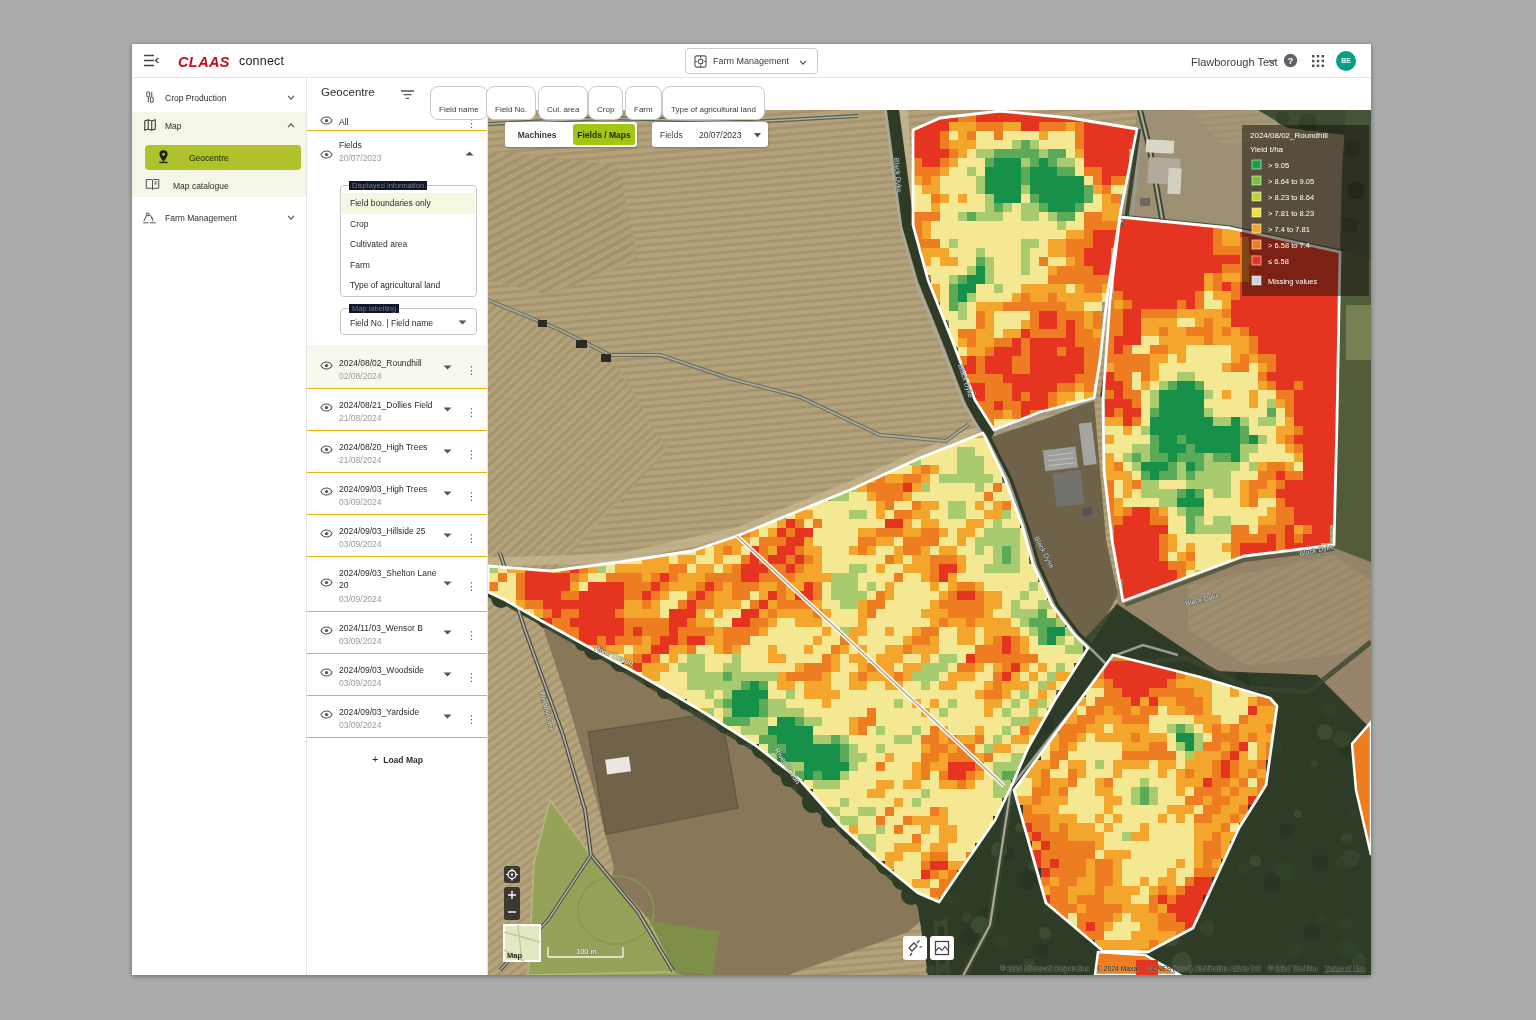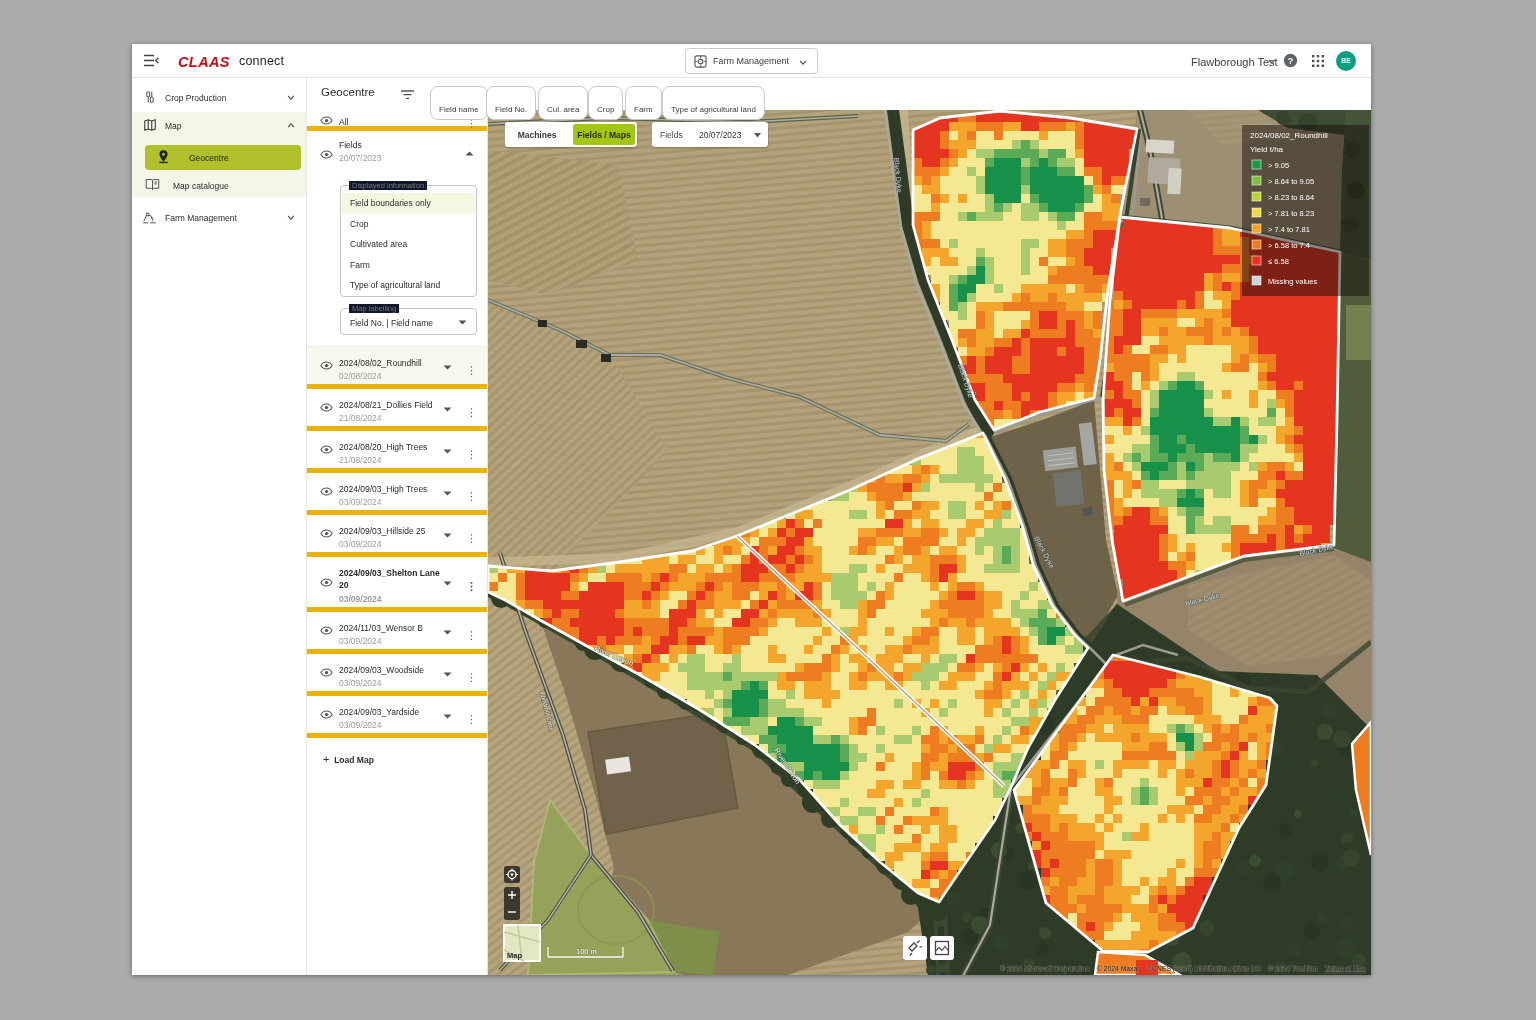--- a/index.html
+++ b/index.html
@@ -12,21 +12,21 @@
 .mapgrp{position:absolute;left:0;top:34px;width:174px;height:85px;background:#f5f6e7}
 .navrow{position:absolute;left:0;width:174px;height:30px;font-size:8.5px;color:#2c2c2c}
 .navrow .txt{position:absolute;left:33px;top:11px}
 .chev{position:absolute;right:11px;top:13px;width:8px;height:5px}
 .geoc{position:absolute;left:13px;top:67px;width:156px;height:25px;background:#b0c12c;border-radius:4px}
 .geoc .txt{position:absolute;left:44px;top:8px;font-size:8.5px;color:#1d2400}
 .panel2{position:absolute;left:175px;top:66px;width:181px;height:865px;background:#fff;border-right:1px solid #e4e4e4;z-index:3}
 .p2hdr{position:absolute;left:175px;top:34px;width:1064px;height:32px;background:#fff;z-index:4}
 .gtitle{position:absolute;left:14px;top:8px;font-size:11.5px;color:#2e2e2e}
 .chip{position:absolute;top:8px;height:16px;border:1px solid #c9c9c9;border-radius:8px;font-size:8px;color:#3a3a3a;line-height:14px;padding:16px 8px;background:#fff;white-space:nowrap}
-.lrow{position:absolute;left:0;width:180px;border-bottom:5px solid #eab308;background:#fff}
+.lrow{position:absolute;left:0;width:180px;border-bottom:1px solid #eab308;background:#fff}
 .lrow .ttl{position:absolute;left:32px;font-size:8.5px;color:#2a2a2a;width:108px;line-height:12px;white-space:nowrap}
 .lrow .dt{position:absolute;left:32px;font-size:8.5px;color:#9a9a9a}
 .dots:before{content:"\22ee";font-size:11px;color:#555}
 .fieldset{position:absolute;left:33px;width:137px;border:1px solid #c6c6c6;border-radius:4px;background:#fff}
 .fieldset .lg{position:absolute;left:8px;top:-5px;background:#0f172a;padding:0 3px;font-size:7.5px;color:#7a7a7a}
 .fsrow{position:relative;font-size:8.5px;color:#2a2a2a;padding:5px 0 5.5px 9px}
 #mapwrap{position:absolute;left:356px;top:66px;width:883px;height:865px;overflow:hidden;background:#b3a27a}
 </style></head><body>
 <div id="app">
 <div id="mapwrap">
@@ -2397,21 +2397,21 @@
           <path d="M12 5.5 C6.5 5.5 3 9.6 1.8 12 C3 14.4 6.5 18.5 12 18.5 C17.5 18.5 21 14.4 22.2 12 C21 9.6 17.5 5.5 12 5.5 Z" fill="none" stroke="#555" stroke-width="2"></path>
           <circle cx="12" cy="12" r="3" fill="#555"></circle>
         </svg>
         <span class="ttl" style="top:10px">2024/09/03_Hillside 25</span>
         <span class="dt" style="top:24px">03/09/2024</span>
         <svg style="position:absolute;left:136px;top:18px" width="9" height="5" viewBox="0 0 9 5">
           <path d="M0.5,0.5 L4.5,4.5 L8.5,0.5 Z" fill="#555"></path>
         </svg>
         <span class="dots" style="position:absolute;right:10px;top:13px"></span>
       </div>
-      <div class="lrow" style="top:447px;height:55px;font-weight:bold;">
+      <div class="lrow" style="top:447px;height:55px;">
         <svg style="position:absolute;left:13px;top:19px" width="13" height="13" viewBox="0 0 24 24">
           <path d="M12 5.5 C6.5 5.5 3 9.6 1.8 12 C3 14.4 6.5 18.5 12 18.5 C17.5 18.5 21 14.4 22.2 12 C21 9.6 17.5 5.5 12 5.5 Z" fill="none" stroke="#555" stroke-width="2"></path>
           <circle cx="12" cy="12" r="3" fill="#555"></circle>
         </svg>
         <span class="ttl" style="top:10px">2024/09/03_Shelton Lane<br>20</span>
         <span class="dt" style="top:37px">03/09/2024</span>
         <svg style="position:absolute;left:136px;top:24px" width="9" height="5" viewBox="0 0 9 5">
           <path d="M0.5,0.5 L4.5,4.5 L8.5,0.5 Z" fill="#555"></path>
         </svg>
         <span class="dots" style="position:absolute;right:10px;top:19px"></span>
@@ -2445,21 +2445,21 @@
           <path d="M12 5.5 C6.5 5.5 3 9.6 1.8 12 C3 14.4 6.5 18.5 12 18.5 C17.5 18.5 21 14.4 22.2 12 C21 9.6 17.5 5.5 12 5.5 Z" fill="none" stroke="#555" stroke-width="2"></path>
           <circle cx="12" cy="12" r="3" fill="#555"></circle>
         </svg>
         <span class="ttl" style="top:10px">2024/09/03_Yardside</span>
         <span class="dt" style="top:24px">03/09/2024</span>
         <svg style="position:absolute;left:136px;top:18px" width="9" height="5" viewBox="0 0 9 5">
           <path d="M0.5,0.5 L4.5,4.5 L8.5,0.5 Z" fill="#555"></path>
         </svg>
         <span class="dots" style="position:absolute;right:10px;top:13px"></span>
       </div>
-      <div style="position:absolute;left:16px;top:643px;width:181px;text-align:left;font-size:8.5px;color:#2e2e2e;font-weight:bold"><span style="font-size:11px;font-weight:normal">+</span>&nbsp; Load Map</div>
+      <div style="position:absolute;left:0;top:643px;width:181px;text-align:center;font-size:8.5px;color:#2e2e2e;font-weight:bold"><span style="font-size:11px;font-weight:normal">+</span>&nbsp; Load Map</div>
     </div>
 <div class="p2hdr">
  <span class="gtitle">Geocentre</span>
  <svg style="position:absolute;left:94px;top:12px" width="13" height="10" viewBox="0 0 13 10">
         <path d="M0,1 h13 M2.5,4.7 h8 M5,8.4 h3" stroke="#555" stroke-width="1.3"></path>
       </svg>
  <span class="chip" style="left:123px">Field name</span>
  <span class="chip" style="left:179px">Field No.</span>
  <span class="chip" style="left:231px">Cul. area</span>
  <span class="chip" style="left:281px">Crop</span>

